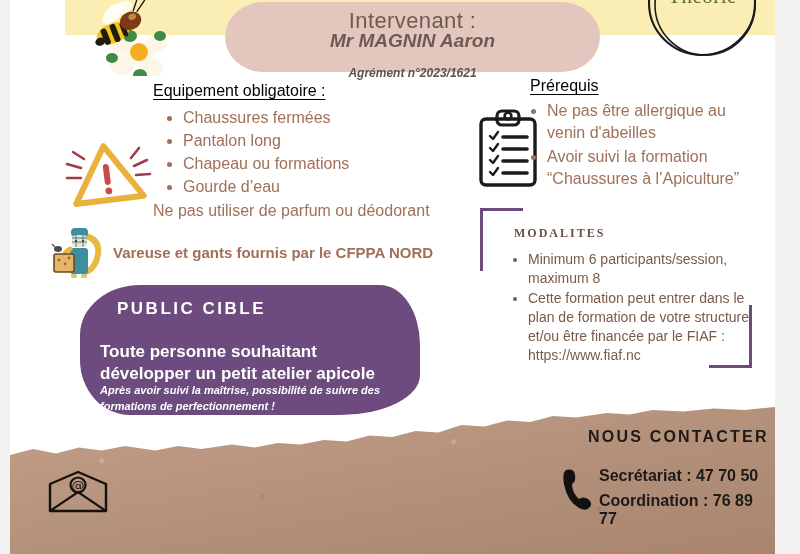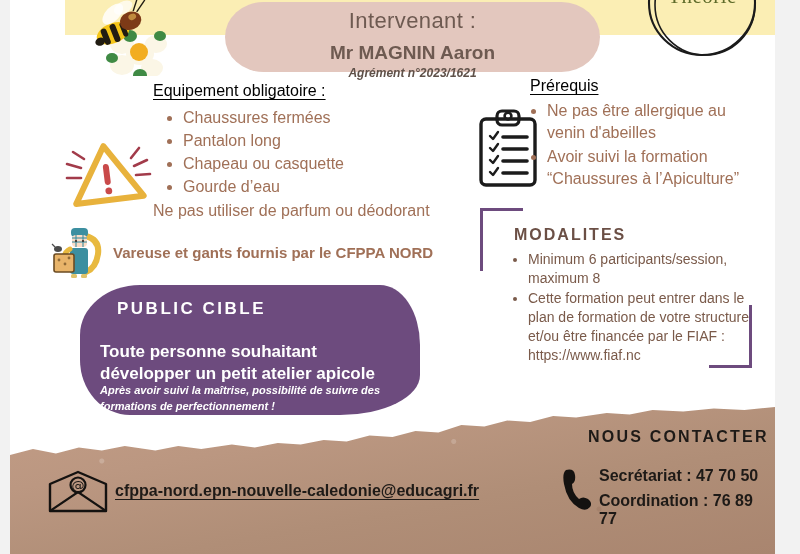--- a/index.html
+++ b/index.html
@@ -34,22 +34,22 @@
   
   .pink-blob{
     position:absolute;left:215px;top:2px;width:375px;height:70px;
     background:#e3c7be;border-radius:44px/40px;
   }
   .pink-blob .l1{
     position:absolute;left:0;top:6px;width:100%;text-align:center;
     font-size:22px;color:#6e5a51;letter-spacing:.4px;
   }
   .pink-blob .l2{
-    position:absolute;left:0;top:40px;width:100%;text-align:center;
-    font-size:19px;font-weight:bold;color:#6e5a51;
+    position:absolute;left:0;top:28px;width:100%;text-align:center;
+    font-size:19px;font-weight:bold;color:#6e5a51;font-style:italic;
   }
   .agrement{
     position:absolute;left:215px;top:66px;width:375px;text-align:center;
     font-size:12px;font-style:italic;font-weight:bold;color:#5f5149;
   }
 
   
   .sec-head{
     font-size:16px;color:#000000;text-decoration:underline;
     text-underline-offset:3px;
@@ -88,22 +88,22 @@
   .mod-box{position:absolute;left:470px;top:208px;width:290px;height:160px;}
   .br-tl{
     position:absolute;left:0;top:0;width:40px;height:60px;
     border-left:3px solid #6d4b7e;border-top:3px solid #6d4b7e;
   }
   .br-br{
     position:absolute;right:18px;bottom:0;width:40px;height:60px;
     border-right:3px solid #6d4b7e;border-bottom:3px solid #6d4b7e;
   }
   .mod-title{
-    position:absolute;left:34px;top:18px;font-size:16px;font-weight:bold;
-    color:#6b4f45;letter-spacing:2px;
+    position:absolute;left:34px;top:18px;font-size:12px;font-weight:bold;
+    color:#6b4f45;letter-spacing:2px;font-family:Liberation Serif, serif;
   }
   .mod-list{position:absolute;left:26px;top:42px;width:250px;}
   .mod-list ul{margin:0;padding-left:22px;}
   .mod-list li{
     font-size:14px;color:#7a5a4a;line-height:19px;margin-bottom:1px;
   }
 
   
   .purple-blob{
     position:absolute;left:70px;top:285px;width:340px;height:130px;
@@ -228,21 +228,21 @@
         <path d="M84 20 L76 30"></path>
       </g>
     </svg>
   </div>
 
   <div class="equip">
     <div class="sec-head">Equipement obligatoire :</div>
     <ul>
       <li>Chaussures fermées</li>
       <li>Pantalon long</li>
-      <li>Chapeau ou casquette</li>
+      <li>Chapeau ou formations</li>
       <li>Gourde d’eau</li>
     </ul>
     <div class="equip-note">Ne pas utiliser de parfum ou déodorant</div>
   </div>
 
   <div class="sec-head prereq-head">Prérequis</div>
   <div class="clipboard">
     <svg viewBox="0 0 62 82" width="62" height="82">
       <rect x="4" y="12" width="54" height="66" rx="5" fill="none" stroke="#1b1b1b" stroke-width="3.4"></rect>
       <rect x="20" y="4" width="22" height="14" rx="5" fill="none" stroke="#1b1b1b" stroke-width="3.2"></rect>
@@ -327,15 +327,14 @@
   <div class="phone-l2">Coordination : 76 89 77</div>
 
   <div class="mail-icon">
     <svg viewBox="0 0 62 44" width="62" height="44">
       <path d="M3 14 L31 2 L59 14 L59 41 L3 41 Z" fill="none" stroke="#141210" stroke-width="2.4" stroke-linejoin="round"></path>
       <path d="M3 41 L31 22 L59 41" fill="none" stroke="#141210" stroke-width="2.2"></path>
       <circle cx="31" cy="15" r="7.5" fill="none" stroke="#141210" stroke-width="2.2"></circle>
       <text x="31" y="20" text-anchor="middle" font-size="13" font-family="DejaVu Sans, sans-serif" fill="#141210">@</text>
     </svg>
   </div>
-  <a class="mail-txt" href="#" style="color:#1e1a17;">cfppa-nord.epn-nouvelle-caledonie@educagri.fr</a>
 
 </div>
 
 </body></html>

